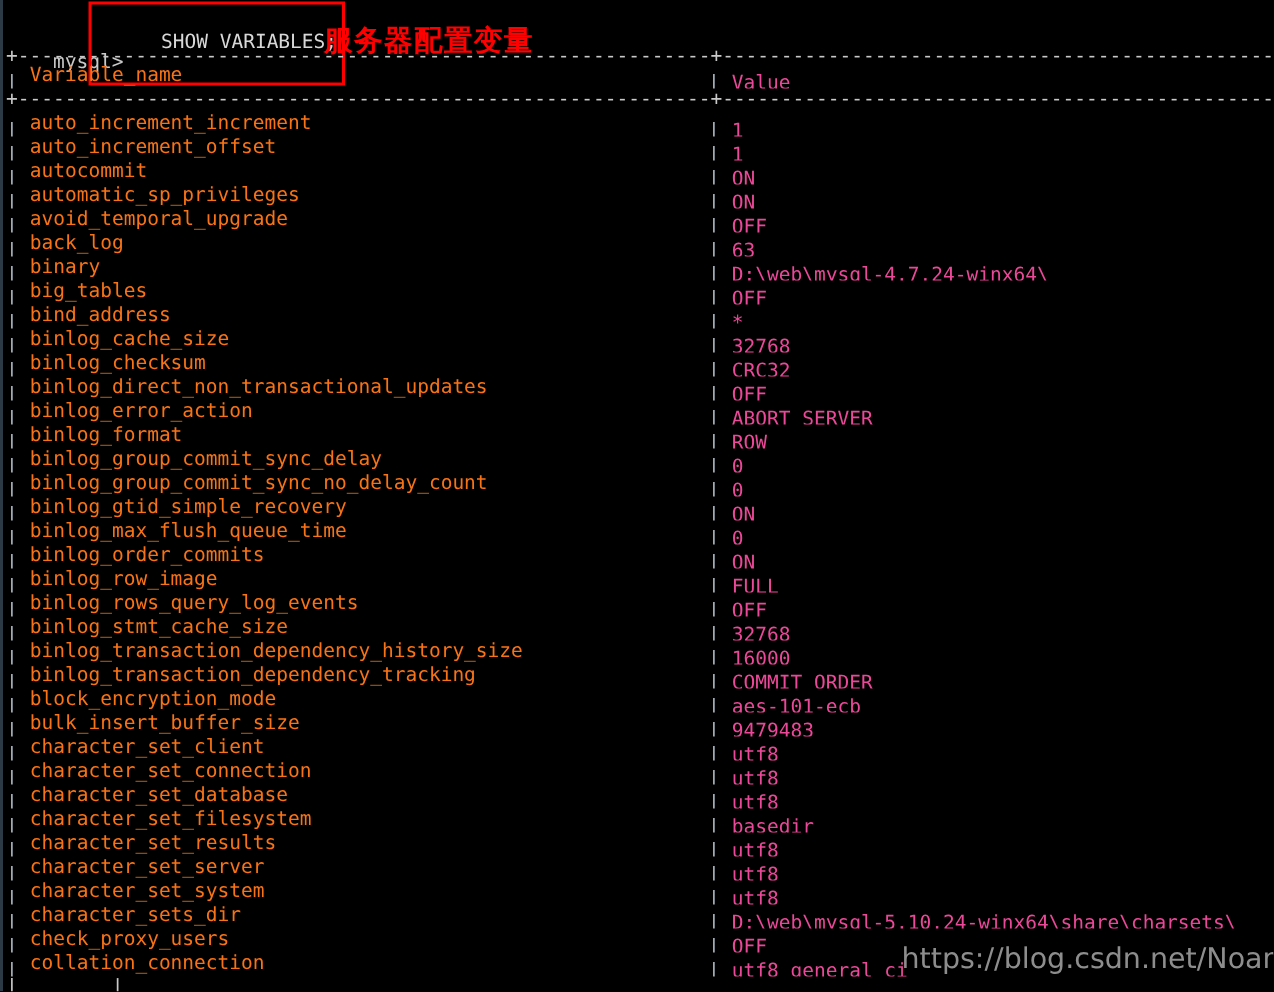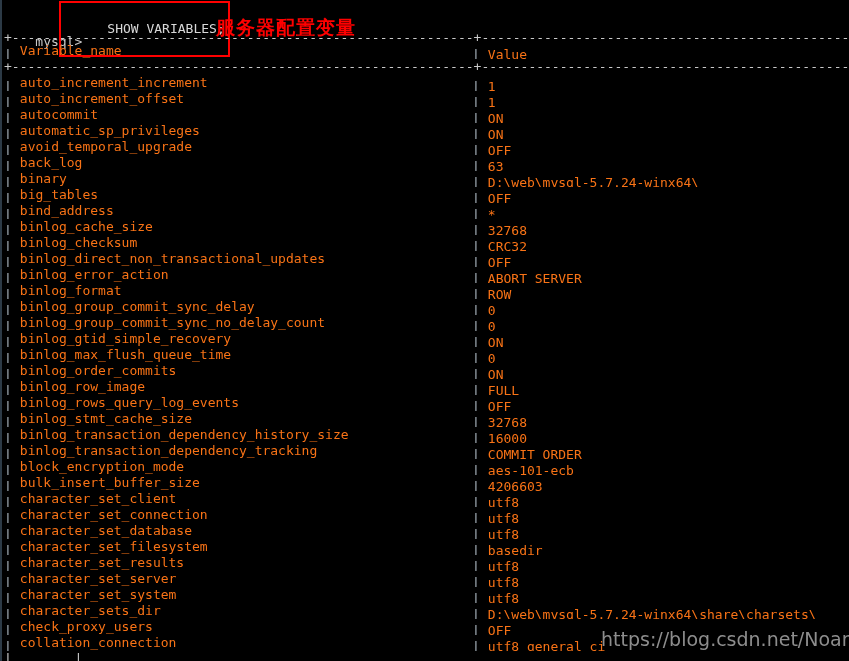--- a/index.html
+++ b/index.html
@@ -88,21 +88,21 @@
   }
   .vname {
     display: inline-block;
     width: 460px;
     color: #f97316;
     overflow: hidden;
     white-space: pre;
   }
   .vval {
     display: inline-block;
-    color: #f97316;
+    color: #ec4899;
     white-space: pre;
   }
   .partial-row {
     position: absolute;
     left: 4px;
     height: 12px;
     line-height: 16px;
     white-space: pre;
     overflow: hidden;
     color: #c9c9c9;
@@ -139,48 +139,48 @@
   <div id="table-area">
       <div class="rule" style="top: 30px;">+-----------------------------------------------------------+------------------------------------------------------------</div>
       <div class="trow" style="top: 43px;"><span class="cellbar">|</span><span class="vname"> Variable_name</span><span class="cellbar">|</span><span class="vval"> Value</span></div>
       <div class="rule" style="top: 59px;">+-----------------------------------------------------------+------------------------------------------------------------</div>
       <div class="trow" style="top: 75px;"><span class="cellbar">|</span><span class="vname"> auto_increment_increment</span><span class="cellbar">|</span><span class="vval"> 1</span></div>
       <div class="trow" style="top: 91px;"><span class="cellbar">|</span><span class="vname"> auto_increment_offset</span><span class="cellbar">|</span><span class="vval"> 1</span></div>
       <div class="trow" style="top: 107px;"><span class="cellbar">|</span><span class="vname"> autocommit</span><span class="cellbar">|</span><span class="vval"> ON</span></div>
       <div class="trow" style="top: 123px;"><span class="cellbar">|</span><span class="vname"> automatic_sp_privileges</span><span class="cellbar">|</span><span class="vval"> ON</span></div>
       <div class="trow" style="top: 139px;"><span class="cellbar">|</span><span class="vname"> avoid_temporal_upgrade</span><span class="cellbar">|</span><span class="vval"> OFF</span></div>
       <div class="trow" style="top: 155px;"><span class="cellbar">|</span><span class="vname"> back_log</span><span class="cellbar">|</span><span class="vval"> 63</span></div>
-      <div class="trow" style="top: 171px;"><span class="cellbar">|</span><span class="vname"> binary</span><span class="cellbar">|</span><span class="vval"> D:\web\mysql-5.7.24-winx64\</span></div>
+      <div class="trow" style="top: 171px;"><span class="cellbar">|</span><span class="vname"> binary</span><span class="cellbar">|</span><span class="vval"> D:\web\mysql-4.7.24-winx64\</span></div>
       <div class="trow" style="top: 187px;"><span class="cellbar">|</span><span class="vname"> big_tables</span><span class="cellbar">|</span><span class="vval"> OFF</span></div>
       <div class="trow" style="top: 203px;"><span class="cellbar">|</span><span class="vname"> bind_address</span><span class="cellbar">|</span><span class="vval"> *</span></div>
       <div class="trow" style="top: 219px;"><span class="cellbar">|</span><span class="vname"> binlog_cache_size</span><span class="cellbar">|</span><span class="vval"> 32768</span></div>
       <div class="trow" style="top: 235px;"><span class="cellbar">|</span><span class="vname"> binlog_checksum</span><span class="cellbar">|</span><span class="vval"> CRC32</span></div>
       <div class="trow" style="top: 251px;"><span class="cellbar">|</span><span class="vname"> binlog_direct_non_transactional_updates</span><span class="cellbar">|</span><span class="vval"> OFF</span></div>
       <div class="trow" style="top: 267px;"><span class="cellbar">|</span><span class="vname"> binlog_error_action</span><span class="cellbar">|</span><span class="vval"> ABORT_SERVER</span></div>
       <div class="trow" style="top: 283px;"><span class="cellbar">|</span><span class="vname"> binlog_format</span><span class="cellbar">|</span><span class="vval"> ROW</span></div>
       <div class="trow" style="top: 299px;"><span class="cellbar">|</span><span class="vname"> binlog_group_commit_sync_delay</span><span class="cellbar">|</span><span class="vval"> 0</span></div>
       <div class="trow" style="top: 315px;"><span class="cellbar">|</span><span class="vname"> binlog_group_commit_sync_no_delay_count</span><span class="cellbar">|</span><span class="vval"> 0</span></div>
       <div class="trow" style="top: 331px;"><span class="cellbar">|</span><span class="vname"> binlog_gtid_simple_recovery</span><span class="cellbar">|</span><span class="vval"> ON</span></div>
       <div class="trow" style="top: 347px;"><span class="cellbar">|</span><span class="vname"> binlog_max_flush_queue_time</span><span class="cellbar">|</span><span class="vval"> 0</span></div>
       <div class="trow" style="top: 363px;"><span class="cellbar">|</span><span class="vname"> binlog_order_commits</span><span class="cellbar">|</span><span class="vval"> ON</span></div>
       <div class="trow" style="top: 379px;"><span class="cellbar">|</span><span class="vname"> binlog_row_image</span><span class="cellbar">|</span><span class="vval"> FULL</span></div>
       <div class="trow" style="top: 395px;"><span class="cellbar">|</span><span class="vname"> binlog_rows_query_log_events</span><span class="cellbar">|</span><span class="vval"> OFF</span></div>
       <div class="trow" style="top: 411px;"><span class="cellbar">|</span><span class="vname"> binlog_stmt_cache_size</span><span class="cellbar">|</span><span class="vval"> 32768</span></div>
       <div class="trow" style="top: 427px;"><span class="cellbar">|</span><span class="vname"> binlog_transaction_dependency_history_size</span><span class="cellbar">|</span><span class="vval"> 16000</span></div>
       <div class="trow" style="top: 443px;"><span class="cellbar">|</span><span class="vname"> binlog_transaction_dependency_tracking</span><span class="cellbar">|</span><span class="vval"> COMMIT_ORDER</span></div>
       <div class="trow" style="top: 459px;"><span class="cellbar">|</span><span class="vname"> block_encryption_mode</span><span class="cellbar">|</span><span class="vval"> aes-101-ecb</span></div>
-      <div class="trow" style="top: 475px;"><span class="cellbar">|</span><span class="vname"> bulk_insert_buffer_size</span><span class="cellbar">|</span><span class="vval"> 4206603</span></div>
+      <div class="trow" style="top: 475px;"><span class="cellbar">|</span><span class="vname"> bulk_insert_buffer_size</span><span class="cellbar">|</span><span class="vval"> 9479483</span></div>
       <div class="trow" style="top: 491px;"><span class="cellbar">|</span><span class="vname"> character_set_client</span><span class="cellbar">|</span><span class="vval"> utf8</span></div>
       <div class="trow" style="top: 507px;"><span class="cellbar">|</span><span class="vname"> character_set_connection</span><span class="cellbar">|</span><span class="vval"> utf8</span></div>
       <div class="trow" style="top: 523px;"><span class="cellbar">|</span><span class="vname"> character_set_database</span><span class="cellbar">|</span><span class="vval"> utf8</span></div>
       <div class="trow" style="top: 539px;"><span class="cellbar">|</span><span class="vname"> character_set_filesystem</span><span class="cellbar">|</span><span class="vval"> basedir</span></div>
       <div class="trow" style="top: 555px;"><span class="cellbar">|</span><span class="vname"> character_set_results</span><span class="cellbar">|</span><span class="vval"> utf8</span></div>
       <div class="trow" style="top: 571px;"><span class="cellbar">|</span><span class="vname"> character_set_server</span><span class="cellbar">|</span><span class="vval"> utf8</span></div>
       <div class="trow" style="top: 587px;"><span class="cellbar">|</span><span class="vname"> character_set_system</span><span class="cellbar">|</span><span class="vval"> utf8</span></div>
-      <div class="trow" style="top: 603px;"><span class="cellbar">|</span><span class="vname"> character_sets_dir</span><span class="cellbar">|</span><span class="vval"> D:\web\mysql-5.7.24-winx64\share\charsets\</span></div>
+      <div class="trow" style="top: 603px;"><span class="cellbar">|</span><span class="vname"> character_sets_dir</span><span class="cellbar">|</span><span class="vval"> D:\web\mysql-5.10.24-winx64\share\charsets\</span></div>
       <div class="trow" style="top: 619px;"><span class="cellbar">|</span><span class="vname"> check_proxy_users</span><span class="cellbar">|</span><span class="vval"> OFF</span></div>
       <div class="trow" style="top: 635px;"><span class="cellbar">|</span><span class="vname"> collation_connection</span><span class="cellbar">|</span><span class="vval"> utf8_general_ci</span></div>
       <div class="partial-row" style="top: 651px;">|        |</div>
     </div>
 
   <div class="watermark">https://blog.csdn.net/NoamaNelson</div>
 
 </div>
 
 </body></html>

